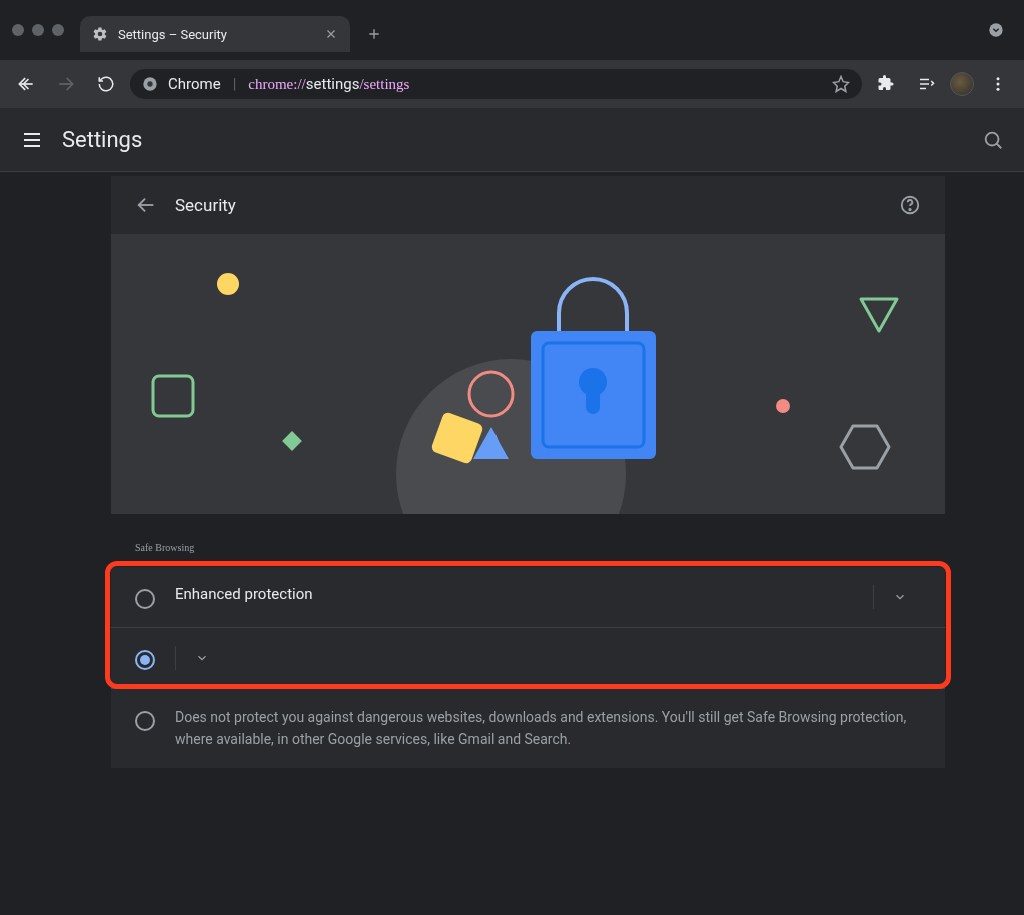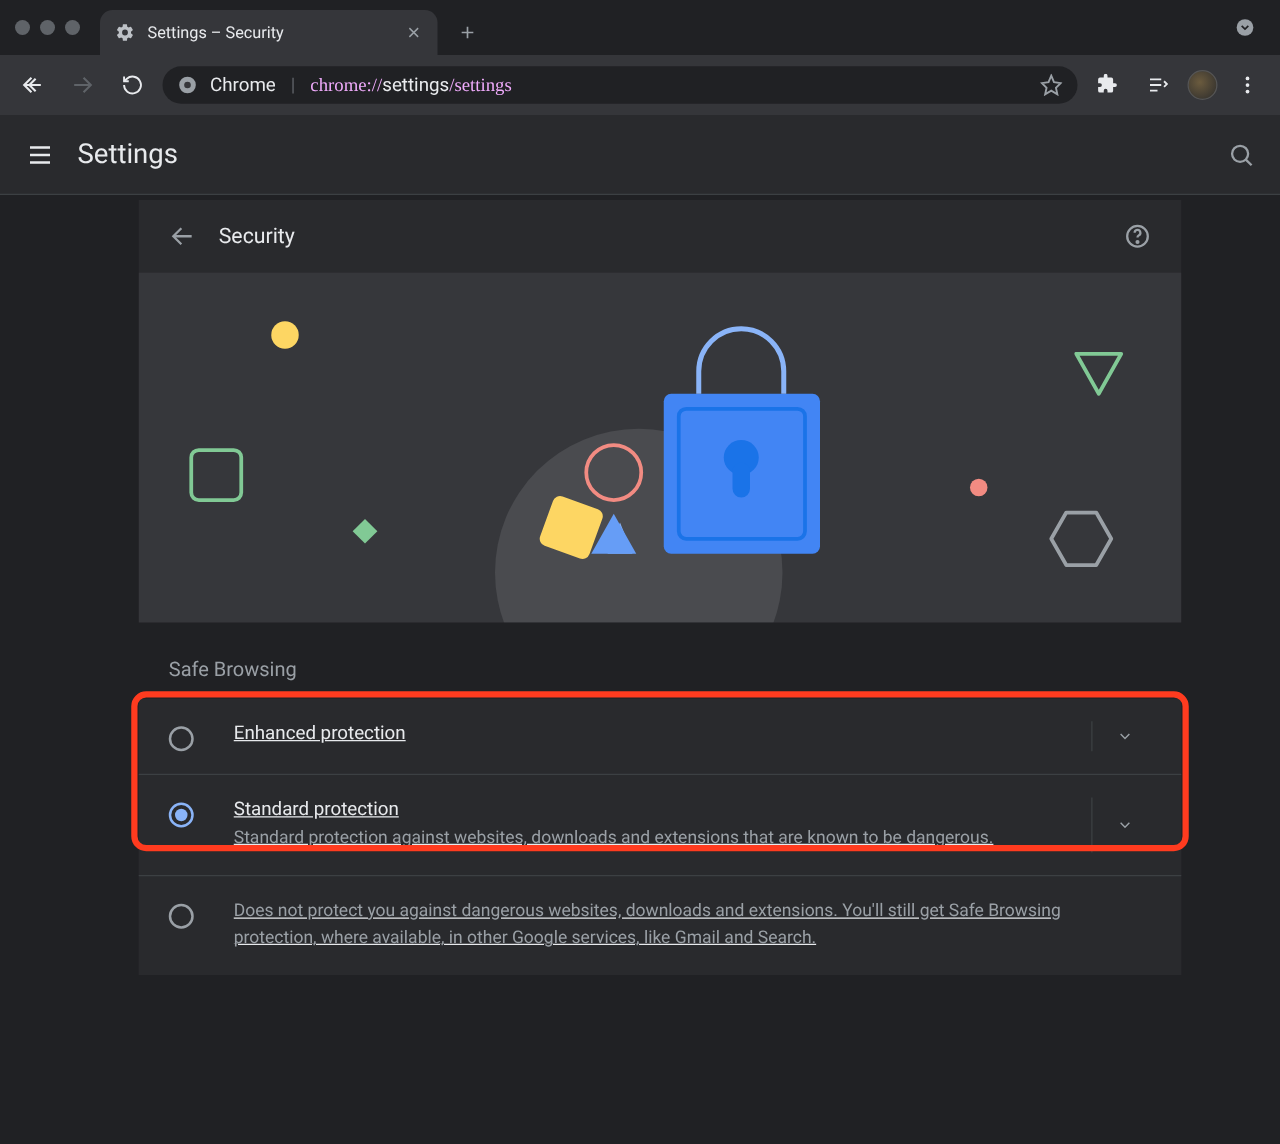--- a/index.html
+++ b/index.html
@@ -8,21 +8,21 @@
     height: 915px;
     background: #202124;
     font-family: -apple-system, BlinkMacSystemFont, "Segoe UI", Roboto, Arial, sans-serif;
     color: #e8eaed;
     overflow: hidden;
     position: relative;
   }
 
   
   .titlebar {
-    height: 44px;
+    height: 60px;
     background: #202124;
     display: flex;
     align-items: center;
     padding: 0 12px;
   }
   .traffic-lights { display: flex; gap: 8px; margin-right: 16px; }
   .traffic-lights span {
     width: 12px; height: 12px; border-radius: 50%;
     background: #5f6368;
   }
@@ -125,33 +125,33 @@
   
   .hero {
     height:280px;
     background:#36373b;
     position:relative;
     overflow:hidden;
   }
 
   
   .group-label {
-    font-size:16px;color:#9aa0a6;
+    font-size:10px;color:#9aa0a6;
     padding:28px 24px 14px 24px;
+    font-family:Liberation Serif, serif;
   }
 
   .option {
     display:flex;
     align-items:flex-start;
     padding:18px 20px 18px 12px;
-    gap:20px;
+    gap:8px;
     border-top:1px solid #3c4043;
     background:#292a2d;
     position:relative;
-    text-decoration:underline;
   }
   .option.first { border-top:none; }
   .radio {
     width:44px;
     display:flex;justify-content:center;
     padding-top:4px;
     flex-shrink:0;
   }
   .radio-outer {
     width:20px;height:20px;border-radius:50%;
@@ -347,24 +347,20 @@
             </svg>
         </div>
       </div>
 
       <div class="option">
         <div class="radio">
           <div class="radio-outer selected" id="radio-1">
               <div class="radio-inner"></div>
             </div>
         </div>
-        <div class="option-text">
-          <div class="option-title">Standard protection</div>
-          <div class="option-desc">Standard protection against websites, downloads and extensions that are known to be dangerous.</div>
-        </div>
         <div class="expand-wrap">
           <svg class="expand-icon" viewBox="0 0 24 24" stroke="currentColor" stroke-width="2" fill="none">
               <path d="M6 9l6 6 6-6"></path>
             </svg>
         </div>
       </div>
 
       <div class="option">
         <div class="radio">
           <div class="radio-outer" id="radio-2"></div>

